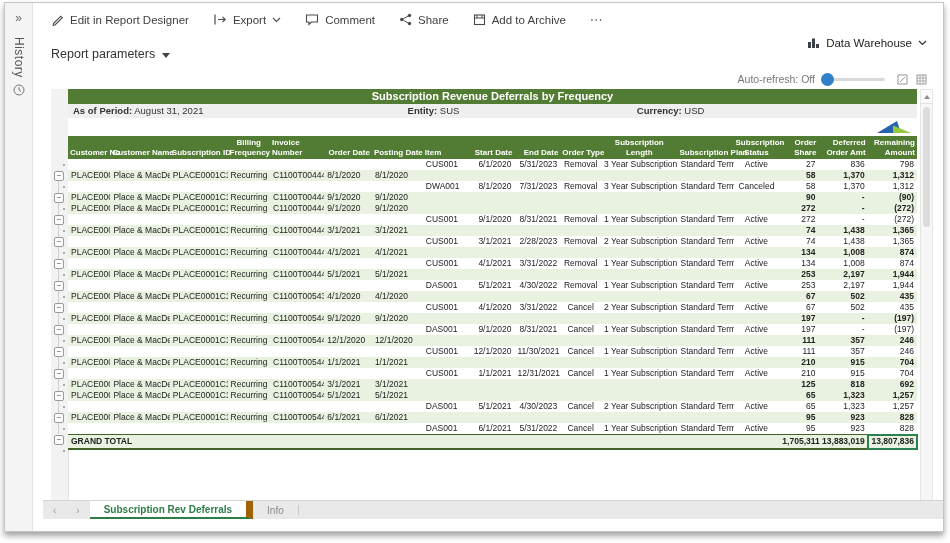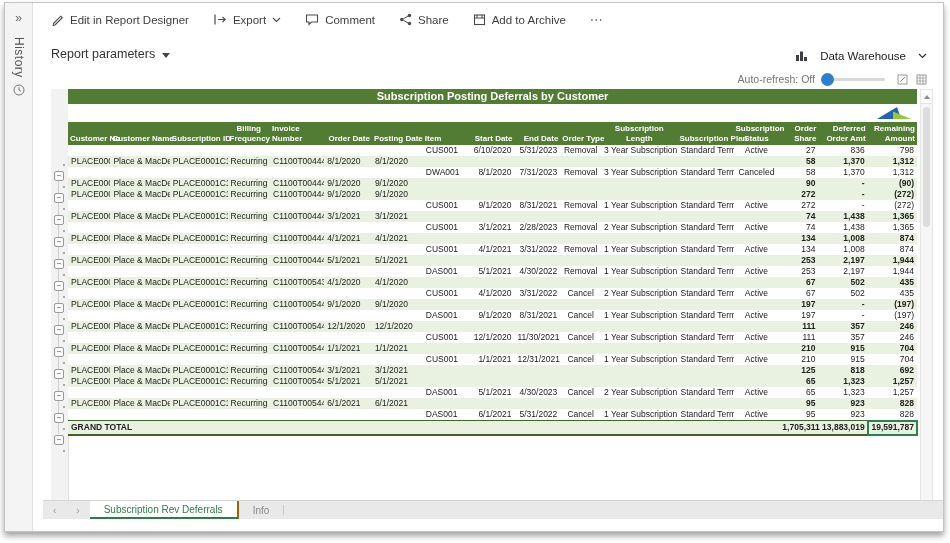--- a/index.html
+++ b/index.html
@@ -11,21 +11,21 @@
   .hist-label{writing-mode:vertical-rl;font-size:12px;color:#555;margin:12px auto 6px;letter-spacing:.5px;cursor:pointer;}
   .clocksvg{display:block;margin:2px auto;}
   
   .main{position:absolute;left:28px;top:0;right:0;bottom:0;}
   .toolbar{position:absolute;top:9px;left:18px;display:flex;gap:24px;align-items:center;color:#3f3f3f;font-size:11.5px;}
   .tb{display:flex;gap:6px;align-items:center;cursor:pointer;white-space:nowrap;}
   .tb svg{flex:0 0 auto;}
   .more{color:#555;font-size:13px;letter-spacing:1px;}
   .report-params{position:absolute;top:44px;left:18px;font-size:12.5px;color:#333;display:flex;align-items:center;gap:7px;cursor:pointer;}
   .tri{width:0;height:0;border-left:4px solid transparent;border-right:4px solid transparent;border-top:5px solid #444;margin-top:2px;}
-  .datasource{position:absolute;top:47px;right:16px;display:flex;align-items:center;gap:12px;font-size:11.5px;color:#222;cursor:pointer;}
+  .datasource{position:absolute;top:34px;right:16px;display:flex;align-items:center;gap:6px;font-size:11.5px;color:#222;cursor:pointer;}
   .autorefresh{position:absolute;top:70px;right:16px;display:flex;align-items:center;gap:8px;font-size:10.5px;color:#777;}
   .slider{width:62px;height:3px;background:#d9d9d9;border-radius:2px;position:relative;margin-right:4px;cursor:pointer;}
   .knob{position:absolute;left:-2px;top:-5px;width:13px;height:13px;border-radius:50%;background:#2f80c8;}
   
   .viewport{position:absolute;left:18px;top:86px;right:10px;height:412px;overflow:hidden;}
   .outline{position:absolute;left:0;top:0;bottom:0;width:17px;background:#f2f2f2;border-right:1px solid #e0e0e0;}
   .obox{position:absolute;left:3px;width:10px;height:10px;border:1px solid #9a9a9a;background:#fcfcfc;border-radius:2px;font-size:8px;line-height:8px;text-align:center;color:#555;box-sizing:border-box;cursor:pointer;}
   .odot{position:absolute;left:12px;width:2px;height:2px;background:#aaa;}
   .oline{position:absolute;left:7px;width:1px;background:#cfcfcf;}
   .sheet{position:absolute;left:17px;top:0;right:16px;}
@@ -47,21 +47,21 @@
   tr.grand td{background:#e9f1e0;font-weight:bold;border-top:1px solid #44632b;border-bottom:2px solid #44632b;height:13px;line-height:13px;overflow:visible;}
   td.sel{outline:2px solid #2e8050;outline-offset:-1px;}
   .vscroll{position:absolute;right:0;top:0;bottom:0;width:13px;background:#f6f6f6;border:1px solid #e6e6e6;box-sizing:border-box;}
   .vs-btn{height:13px;border-bottom:1px solid #e2e2e2;background:#fbfbfb;display:flex;align-items:center;justify-content:center;cursor:pointer;}
   .tri-up{width:0;height:0;border-left:3px solid transparent;border-right:3px solid transparent;border-bottom:4px solid #8a8a8a;}
   .vs-thumb{margin:3px 2px;height:120px;background:#dcdcdc;border-radius:5px;cursor:grab;}
   
   .tabbar{position:absolute;left:10px;right:0;bottom:12px;height:18px;background:#e9e9e9;border-top:1px solid #d4d4d4;display:flex;align-items:stretch;font-size:10px;}
   .arrow{color:#9a9a9a;display:flex;align-items:center;padding:0 10px;cursor:pointer;}
   .tab{display:flex;align-items:center;padding:0 14px;cursor:pointer;}
-  .tab.active{background:#fff;color:#2e7d49;font-weight:normal;border-bottom:2px solid #2e7d49;border-right:2px solid #a16207;}
+  .tab.active{background:#fff;color:#2e7d49;font-weight:bold;border-bottom:2px solid #2e7d49;border-right:7px solid #a16207;}
   .tab.inactive{color:#8a8a8a;}
   .tab-sep{width:1px;background:#c9c9c9;margin:4px 0;}
 </style>
 </head>
 <body>
 
 <div class="window">
 
   <div class="history-strip">
     <div class="chev">»</div>
@@ -175,21 +175,26 @@
           <div class="odot" style="top: 295.188px;"></div>
           <div class="obox" style="top: 301.688px;">−</div>
           <div class="odot" style="top: 317.188px;"></div>
           <div class="obox" style="top: 323.688px;">−</div>
           <div class="odot" style="top: 339.188px;"></div>
           <div class="obox" style="top: 345.688px;">−</div>
           <div class="odot" style="top: 361.188px;"></div>
         </div>
 
       <div class="sheet">
-        <div class="title-bar">Subscription Posting Deferrals by Customer</div>
+        <div class="title-bar">Subscription Revenue Deferrals by Frequency</div>
+        <div class="info-bar">
+          <span class="i1"><b>As of Period:</b> <span>August 31, 2021</span></span>
+          <span class="i2"><b>Entity:</b> <span>SUS</span></span>
+          <span class="i3"><b>Currency:</b> <span>USD</span></span>
+        </div>
         <div class="logo-row">
           <svg width="40" height="16" viewBox="0 0 40 16">
             <polygon points="2,14 22,2 26,14" fill="#2563ad"></polygon>
             <polygon points="18,6.5 36,14 18,14" fill="#96c83e"></polygon>
           </svg>
         </div>
         <table id="grid">
           <colgroup>
               <col style="width: 5%;">
               <col style="width: 7%;">
@@ -240,21 +245,21 @@
           <tbody>
               <tr class="item">
                 <td class="l"></td>
                 <td class="l"></td>
                 <td class="l"></td>
                 <td class="c"></td>
                 <td class="l"></td>
                 <td class="l"></td>
                 <td class="l"></td>
                 <td class="l">CUS001</td>
-                <td class="r">6/10/2020</td>
+                <td class="r">6/1/2020</td>
                 <td class="r">5/31/2023</td>
                 <td class="c">Removal</td>
                 <td class="c">3 Year Subscription</td>
                 <td class="c">Standard Term</td>
                 <td class="c">Active</td>
                 <td class="r">27</td>
                 <td class="r">836</td>
                 <td class="r">798</td>
               </tr>
               <tr class="group">
@@ -710,21 +715,21 @@
                 <td class="c">Standard Term</td>
                 <td class="c">Active</td>
                 <td class="r">95</td>
                 <td class="r">923</td>
                 <td class="r">828</td>
               </tr>
               <tr class="grand">
                 <td colspan="14" class="l">GRAND TOTAL</td>
                 <td class="r">1,705,311</td>
                 <td class="r">13,883,019</td>
-                <td class="r sel">19,591,787</td>
+                <td class="r sel">13,807,836</td>
               </tr>
             </tbody>
         </table>
       </div>
 
       <div class="vscroll">
         <div class="vs-btn">
             <span class="tri-up"></span>
           </div>
         <div class="vs-thumb"></div>

